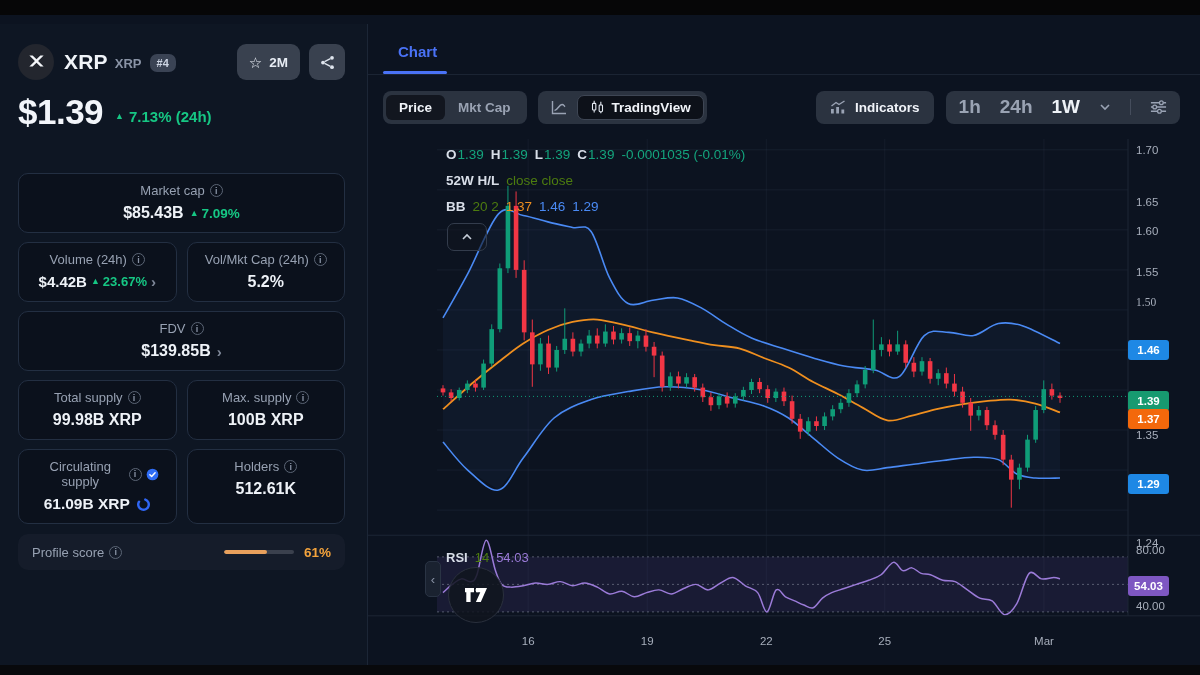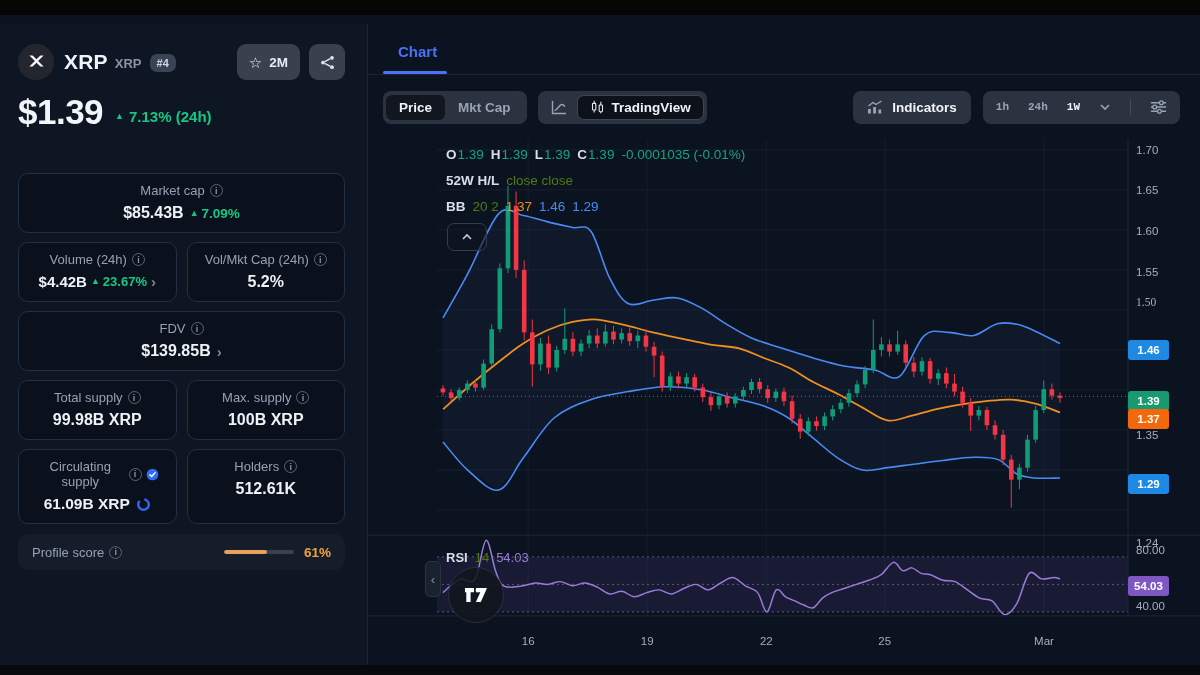--- a/index.html
+++ b/index.html
@@ -44,21 +44,21 @@
   .tabline { position:absolute; left:15px; bottom:0; width:64px; height:3px; background:#4a72f5; border-radius:2px; }
   .toolbar { height:64px; display:flex; align-items:center; padding:0 20px 0 15px; }
   .seg { display:flex; align-items:center; background:#2b3340; border-radius:8px; padding:3px; height:33px; }
   .segbtn { border:none; background:transparent; color:#9aa3b3; font-size:13.5px; font-weight:700; padding:5px 13px; border-radius:6px; cursor:pointer; font-family:inherit; display:flex; align-items:center; gap:7px; }
   .segbtn.on { background:#12161f; color:#f0f3f8; }
   .segbtn.tvon { background:#0d1119; color:#f0f3f8; border:1px solid #3e4654; border-radius:7px; padding:4px 12px; }
   .charttype { margin-left:11px; }
   .rgroup { margin-left:auto; display:flex; align-items:center; gap:12px; }
   .toolbtn { height:33px; background:#2b3340; border:none; border-radius:8px; color:#f0f3f8; font-size:13.5px; font-weight:700; display:flex; align-items:center; gap:8px; padding:0 14px; cursor:pointer; font-family:inherit; }
   .tfwrap { height:33px; background:#2b3340; border-radius:8px; display:flex; align-items:center; padding:0 13px; gap:19px; }
-  .tf { border:none; background:none; color:#9aa3b3; font-weight:700; font-size:11px; cursor:pointer; font-family:Liberation Mono, monospace; padding:0; }
+  .tf { border:none; background:none; color:#9aa3b3; font-weight:700; font-size:19px; cursor:pointer; font-family:Liberation Sans, sans-serif; padding:0; }
   .tf.on { color:#eef2f7; }
   .vdiv { width:1px; height:16px; background:#454d5c; }
   .iconbtn { background:none; border:none; cursor:pointer; display:flex; align-items:center; padding:0; }
 
   
   .chart-area { flex:1; position:relative; }
   .chart-area svg.plot { position:absolute; inset:0; width:100%; height:100%; }
   .lg-row { position:absolute; left:78px; display:flex; align-items:center; gap:7px; font-size:13.5px; white-space:nowrap; pointer-events:none; }
   .lg-k { color:#d8dee8; font-weight:600; }
   .lg-dim { color:#4d7c0f; }
@@ -543,21 +543,21 @@
         <div class="tvmark">
           <span style="display:flex;">
             <svg width="26" height="22" viewBox="0 0 26 22">
                 <path d="M2 4h9v4.2H7.6V18H3.3V8.2H2z" fill="#fff"></path>
                 <path d="M13 4h11l-6.2 14h-4.9l4.4-9.8H13z" fill="#fff"></path>
                 <circle cx="14.6" cy="6.1" r="2.1" fill="#fff"></circle>
               </svg>
           </span>
         </div>
       <div class="axlab" style="top: 3px;">1.70</div>
-          <div class="axlab" style="top: 43px;">1.65</div>
+          <div class="axlab" style="top: 55px;">1.65</div>
           <div class="axlab" style="top: 84.4286px;">1.60</div>
           <div class="axlab" style="top: 125.143px;">1.55</div>
           <div class="axlab" style="top: 155px; font-family: Liberation Serif, serif;">1.50</div>
           <div class="axlab dim" style="top: 207.386px;">1.45</div>
           <div class="axbadge" style="background: rgb(30, 136, 229); top: 200.5px;">1.46</div>
           <div class="axbadge" style="background: rgb(23, 154, 112); top: 251.8px;">1.39</div>
           <div class="axbadge" style="background: rgb(243, 104, 11); top: 269.714px;">1.37</div>
           <div class="axlab" style="top: 288px;">1.35</div>
           <div class="axbadge" style="background: rgb(30, 136, 229); top: 334.857px;">1.29</div>
           <div class="axlab" style="top: 396px;">1.24</div>

